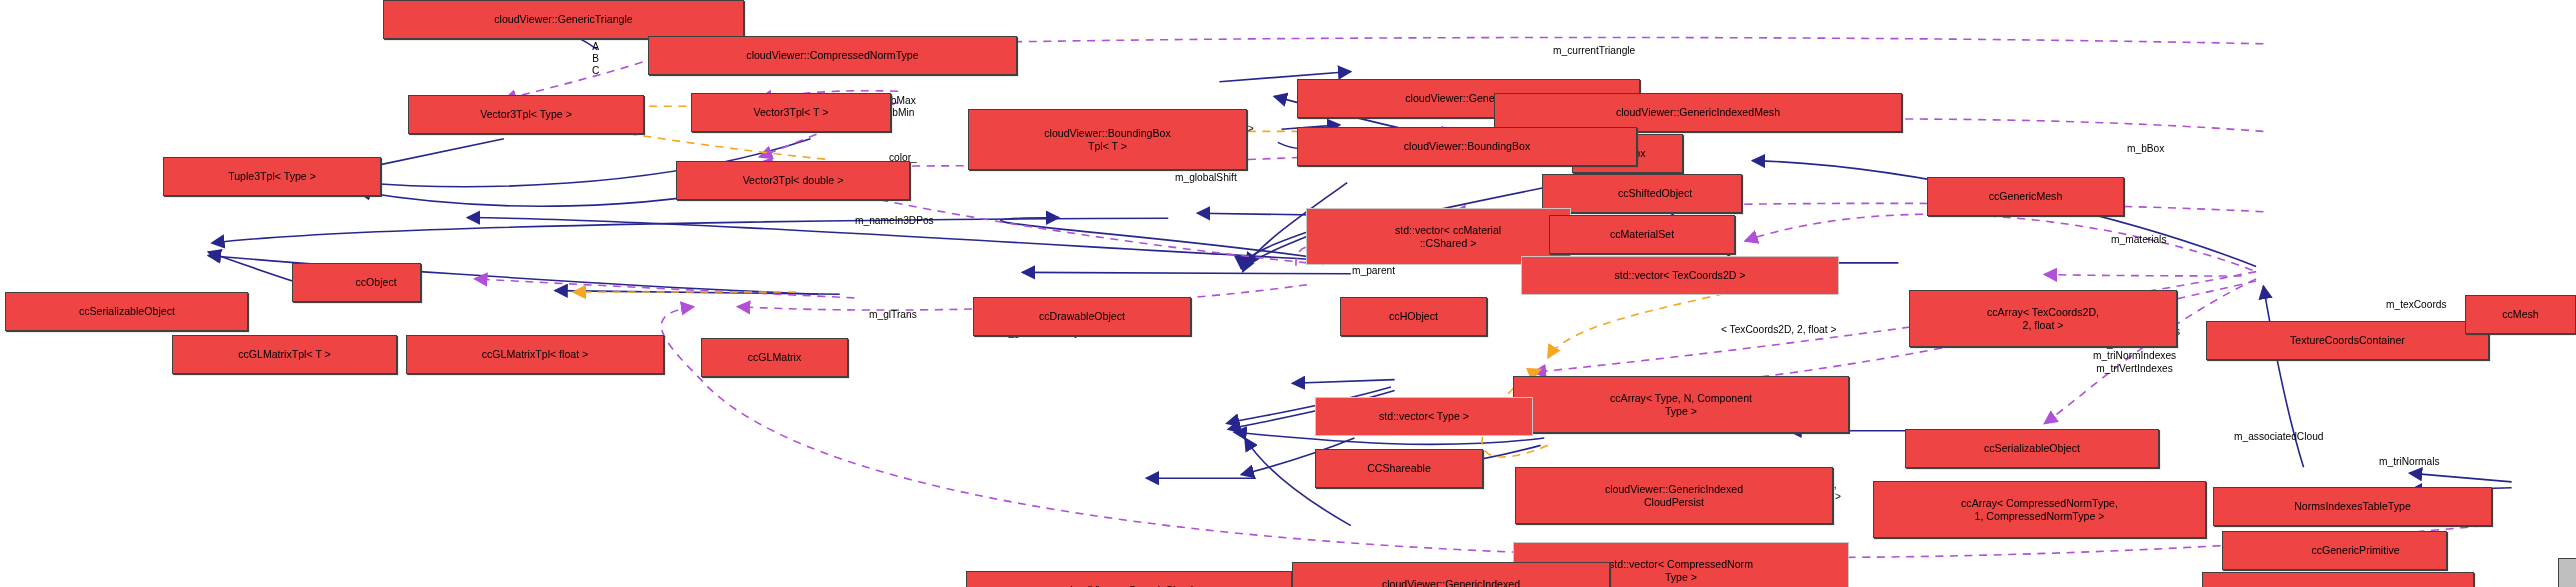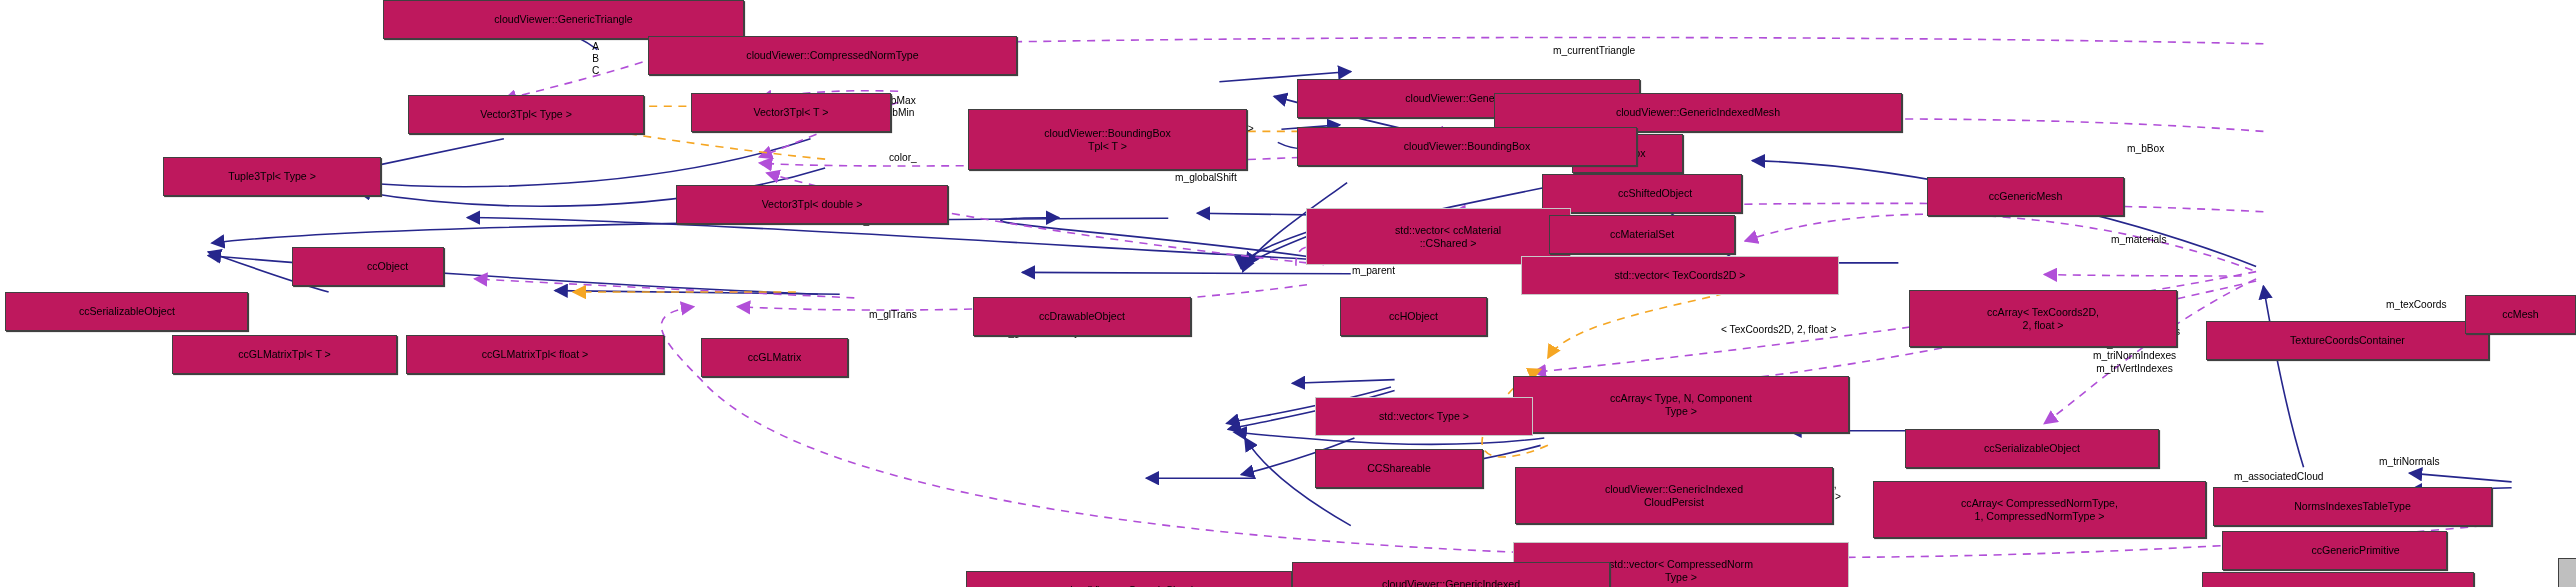--- a/index.html
+++ b/index.html
@@ -26,21 +26,21 @@
   .node {
     position: absolute;
     box-sizing: border-box;
     display: flex;
     align-items: center;
     justify-content: center;
     text-align: center;
     font-size: 10.6px;
     line-height: 1.18;
     color: #000000;
-    background: #be185d;
+    background: #ef4444;
     border: 0.7px solid #404040;
     white-space: pre-line;
     padding: 0.7px 2.9px;
     z-index: 5;
   }
   .node.solid {
     border: 1.2px solid #404040;
     box-shadow: 1.1px 1.1px 0 0 #404040;
   }
   .node.faint {
@@ -213,27 +213,27 @@
       <div class="node solid" style="left: 648px; top: 36px; width: 369px; height: 39px;">cloudViewer::CompressedNormType</div>
       <div class="node solid" style="left: 408px; top: 95px; width: 236px; height: 39px;">Vector3Tpl&lt; Type &gt;</div>
       <div class="node solid" style="left: 691px; top: 93px; width: 200px; height: 39px;">Vector3Tpl&lt; T &gt;</div>
       <div class="node solid" style="left: 968px; top: 109px; width: 279px; height: 61px;">cloudViewer::BoundingBox
 Tpl&lt; T &gt;</div>
       <div class="node solid" style="left: 1297px; top: 79px; width: 343px; height: 39px;">cloudViewer::GenericMesh</div>
       <div class="node solid" style="left: 1494px; top: 93px; width: 408px; height: 39px;">cloudViewer::GenericIndexedMesh</div>
       <div class="node solid" style="left: 1572px; top: 134px; width: 111px; height: 39px;">ccBBox</div>
       <div class="node solid" style="left: 1297px; top: 127px; width: 340px; height: 39px;">cloudViewer::BoundingBox</div>
       <div class="node solid" style="left: 163px; top: 157px; width: 218px; height: 39px;">Tuple3Tpl&lt; Type &gt;</div>
-      <div class="node solid" style="left: 676px; top: 161px; width: 272px; height: 39px; margin-top: 24px;">Vector3Tpl&lt; double &gt;</div>
+      <div class="node solid" style="left: 676px; top: 161px; width: 234px; height: 39px;">Vector3Tpl&lt; double &gt;</div>
       <div class="node solid" style="left: 1542px; top: 174px; width: 200px; height: 39px; padding-left: 29px;">ccShiftedObject</div>
       <div class="node solid" style="left: 1927px; top: 177px; width: 197px; height: 39px;">ccGenericMesh</div>
       <div class="node faint" style="left: 1306px; top: 208px; width: 265px; height: 57px; padding-left: 22px;">std::vector&lt; ccMaterial
 ::CShared &gt;</div>
       <div class="node solid" style="left: 1549px; top: 215px; width: 186px; height: 39px;">ccMaterialSet</div>
-      <div class="node solid" style="left: 292px; top: 247px; width: 152px; height: 39px; padding-left: 42px;">ccObject</div>
+      <div class="node solid" style="left: 292px; top: 263px; width: 129px; height: 39px; padding-left: 42px;">ccObject</div>
       <div class="node faint" style="left: 1521px; top: 256px; width: 318px; height: 39px;">std::vector&lt; TexCoords2D &gt;</div>
       <div class="node solid" style="left: 1909px; top: 290px; width: 268px; height: 57px;">ccArray&lt; TexCoords2D,
 2, float &gt;</div>
       <div class="node solid" style="left: 2206px; top: 293px; width: 283px; height: 39px; margin-top: 28px;">TextureCoordsContainer</div>
       <div class="node solid" style="left: 2465px; top: 295px; width: 111px; height: 39px;">ccMesh</div>
       <div class="node solid" style="left: 5.4px; top: 292px; width: 243px; height: 39px;">ccSerializableObject</div>
       <div class="node solid" style="left: 973px; top: 297px; width: 218px; height: 39px;">ccDrawableObject</div>
       <div class="node solid" style="left: 1340px; top: 297px; width: 147px; height: 39px;">ccHObject</div>
       <div class="node solid" style="left: 172px; top: 335px; width: 225px; height: 39px;">ccGLMatrixTpl&lt; T &gt;</div>
       <div class="node solid" style="left: 406px; top: 335px; width: 258px; height: 39px;">ccGLMatrixTpl&lt; float &gt;</div>
@@ -277,17 +277,17 @@
       <div class="edge-label" style="left: 1000px; top: 327px;">m_glTransHistory</div>
       <div class="edge-label" style="left: 308px; top: 336px;">&lt; float &gt;</div>
       <div class="edge-label" style="left: 1721px; top: 324px;">&lt; TexCoords2D, 2, float &gt;</div>
       <div class="edge-label" style="left: 2386px; top: 299px;">m_texCoords</div>
       <div class="edge-label multi" style="left: 2089px; top: 326px;">m_texCoordIndexes
 m_triMtlIndexes
 m_triNormIndexes
 m_triVertIndexes</div>
       <div class="edge-label multi" style="left: 1716px; top: 479px;">&lt; CompressedNormType,
 1, CompressedNormType &gt;</div>
-      <div class="edge-label" style="left: 2234px; top: 431px; margin-top: 40px;">m_associatedCloud</div>
+      <div class="edge-label" style="left: 2234px; top: 431px;">m_associatedCloud</div>
       <div class="edge-label" style="left: 2379px; top: 456px;">m_triNormals</div>
     </div>
 </div>
 
 
 </body></html>

